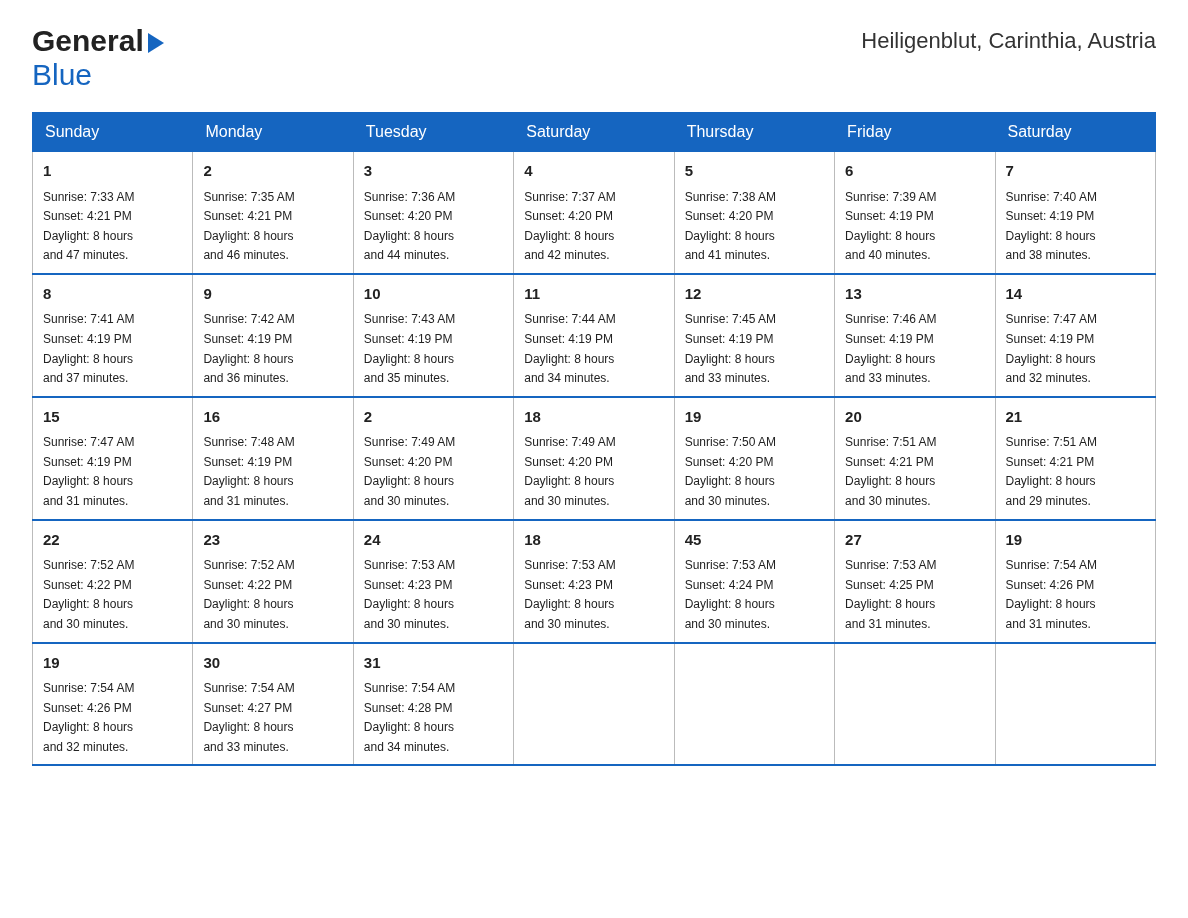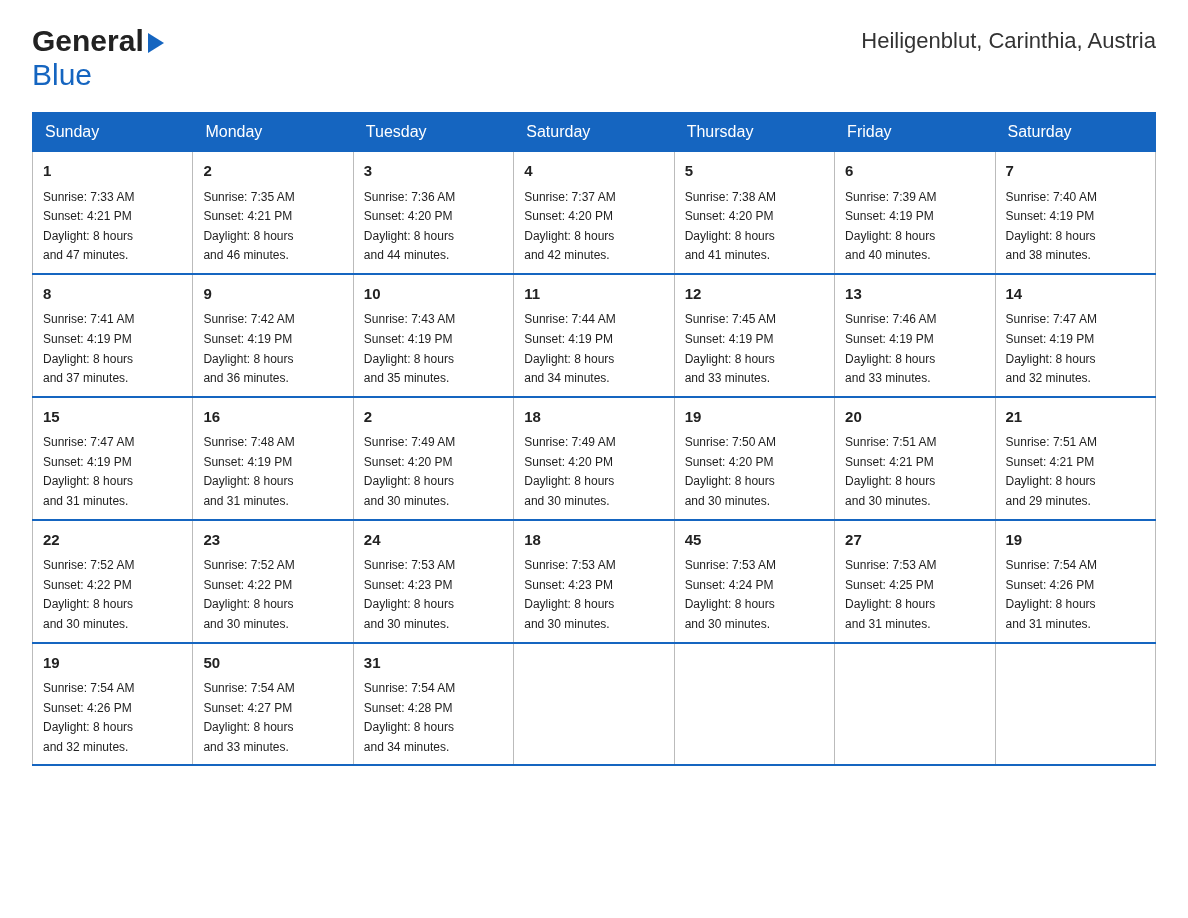--- a/index.html
+++ b/index.html
@@ -310,21 +310,21 @@
       </td>
       </tr>
       <tr>
         <td>
         <span class="day-num">19</span>
         <span class="cell-info">
           Sunrise: 7:54 AM<br>Sunset: 4:26 PM<br>Daylight: 8 hours<br>and 32 minutes.
         </span>
       </td>
         <td>
-        <span class="day-num">50</span>
+        <span class="day-num">30</span>
         <span class="cell-info">
           Sunrise: 7:54 AM<br>Sunset: 4:27 PM<br>Daylight: 8 hours<br>and 33 minutes.
         </span>
       </td>
         <td>
         <span class="day-num">31</span>
         <span class="cell-info">
           Sunrise: 7:54 AM<br>Sunset: 4:28 PM<br>Daylight: 8 hours<br>and 34 minutes.
         </span>
       </td>

